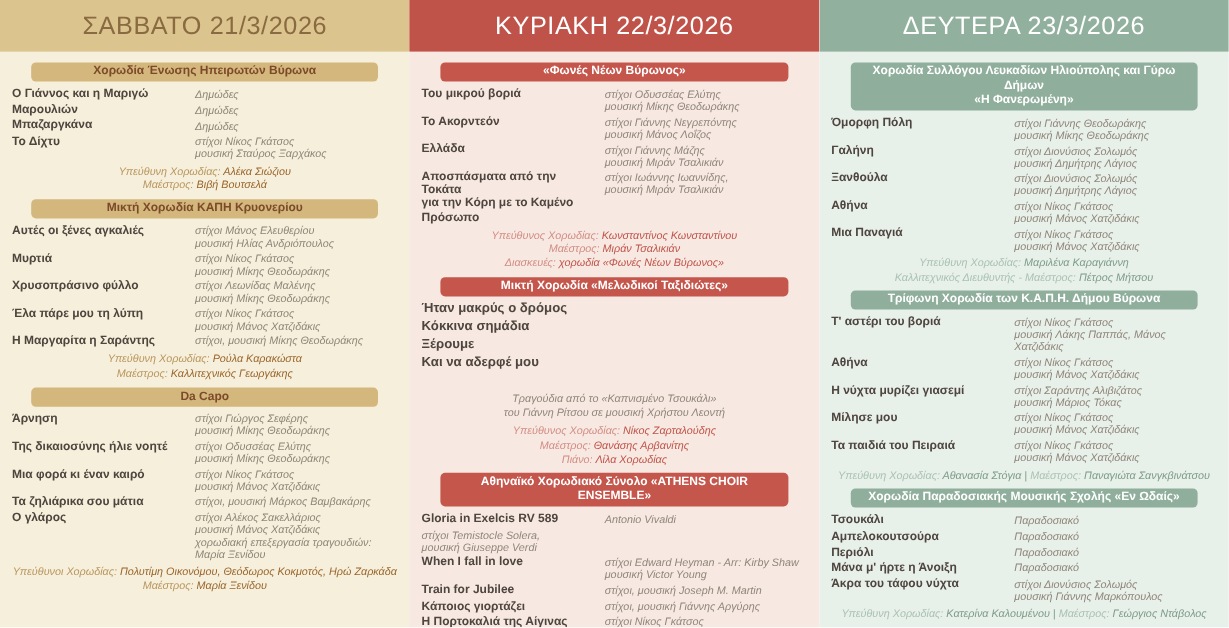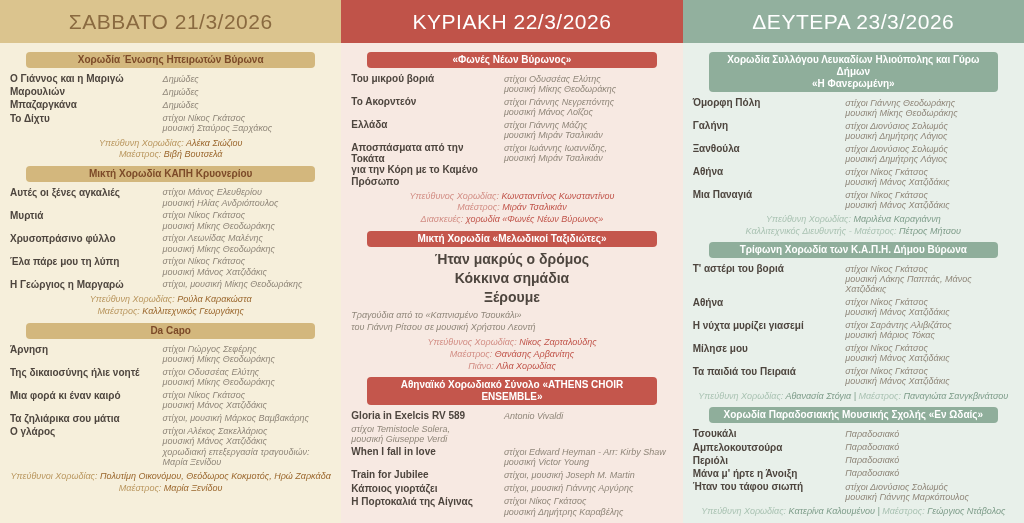--- a/index.html
+++ b/index.html
@@ -34,26 +34,26 @@
   .song-title {
     width: 45%; text-align: left;
     font-weight: bold; font-size: 10px; line-height: 1.12;
     color: #4d453e; white-space: pre-line; padding-top: 1px;
   }
   .credits {
     flex: 1; font-size: 9px; font-style: italic;
     color: #8f8679; line-height: 1.14; padding-top: 1.5px;
   }
   .song-center {
-    text-align: center; font-weight: bold; font-size: 14px;
+    text-align: left; font-weight: bold; font-size: 11px;
     color: #4d453e; margin: 3px 0;
   }
   .note {
-    font-size: 9px; font-style: italic;
-    color: #8f8679; margin: 5px 0 1px; line-height: 1.3;
+    text-align: center; font-size: 9px; font-style: italic;
+    color: #8f8679; margin: 19px 0 1px; line-height: 1.3;
   }
   .footer {
     text-align: center; font-size: 9px; font-style: italic;
     margin: 4px 0 3px; line-height: 1.3;
   }
   .footer .l { color: var(--accent-light); }
   .footer .n { color: var(--accent); font-weight: normal; }
 </style>
 </head>
 <body>
@@ -117,21 +117,21 @@
           </div>
         </div>
         <div class="row">
           <div class="song-title">Έλα πάρε μου τη λύπη</div>
           <div class="credits">
             <div>στίχοι Νίκος Γκάτσος</div>
             <div>μουσική Μάνος Χατζιδάκις</div>
           </div>
         </div>
         <div class="row">
-          <div class="song-title">Η Γεώργιος η Μαργαρώ</div>
+          <div class="song-title">Η Μαργαρίτα η Σαράντης</div>
           <div class="credits">
             <div>στίχοι, μουσική Μίκης Θεοδωράκης</div>
           </div>
         </div>
         <div class="footer">
           <div><span class="l">Υπεύθυνη Χορωδίας: </span><span class="n">Ρούλα Καρακώστα</span></div>
           <div><span class="l">Μαέστρος: </span><span class="n">Καλλιτεχνικός Γεωργάκης</span></div>
         </div>
         <div class="sec-header">Da Capo</div>
         <div class="row">
@@ -213,20 +213,21 @@
         </div>
         <div class="footer">
           <div><span class="l">Υπεύθυνος Χορωδίας: </span><span class="n">Κωνσταντίνος Κωνσταντίνου</span></div>
           <div><span class="l">Μαέστρος: </span><span class="n">Μιράν Τσαλικιάν</span></div>
           <div><span class="l">Διασκευές: </span><span class="n">χορωδία «Φωνές Νέων Βύρωνος»</span></div>
         </div>
         <div class="sec-header">Μικτή Χορωδία «Μελωδικοί Ταξιδιώτες»</div>
         <div class="song-center">Ήταν μακρύς ο δρόμος</div>
         <div class="song-center">Κόκκινα σημάδια</div>
         <div class="song-center">Ξέρουμε</div>
+        <div class="song-center">Και να αδερφέ μου</div>
         <div class="note">
           <div>Τραγούδια από το «Καπνισμένο Τσουκάλι»</div>
           <div>του Γιάννη Ρίτσου σε μουσική Χρήστου Λεοντή</div>
         </div>
         <div class="footer">
           <div><span class="l">Υπεύθυνος Χορωδίας: </span><span class="n">Νίκος Ζαρταλούδης</span></div>
           <div><span class="l">Μαέστρος: </span><span class="n">Θανάσης Αρβανίτης</span></div>
           <div><span class="l">Πιάνο: </span><span class="n">Λίλα Χορωδίας</span></div>
         </div>
         <div class="sec-header">Αθηναϊκό Χορωδιακό Σύνολο «ATHENS CHOIR ENSEMBLE»</div>
@@ -374,21 +375,21 @@
             <div>Παραδοσιακό</div>
           </div>
         </div>
         <div class="row">
           <div class="song-title">Μάνα μ' ήρτε η Άνοιξη</div>
           <div class="credits">
             <div>Παραδοσιακό</div>
           </div>
         </div>
         <div class="row">
-          <div class="song-title">Ήταν του τάφου σιωπή</div>
+          <div class="song-title">Άκρα του τάφου νύχτα</div>
           <div class="credits">
             <div>στίχοι Διονύσιος Σολωμός</div>
             <div>μουσική Γιάννης Μαρκόπουλος</div>
           </div>
         </div>
         <div class="footer">
           <div><span class="l">Υπεύθυνη Χορωδίας: </span><span class="n">Κατερίνα Καλουμένου</span><span class="n"> | </span><span class="l">Μαέστρος: </span><span class="n">Γεώργιος Ντάβολος</span></div>
         </div>
       </div>
     </section>

